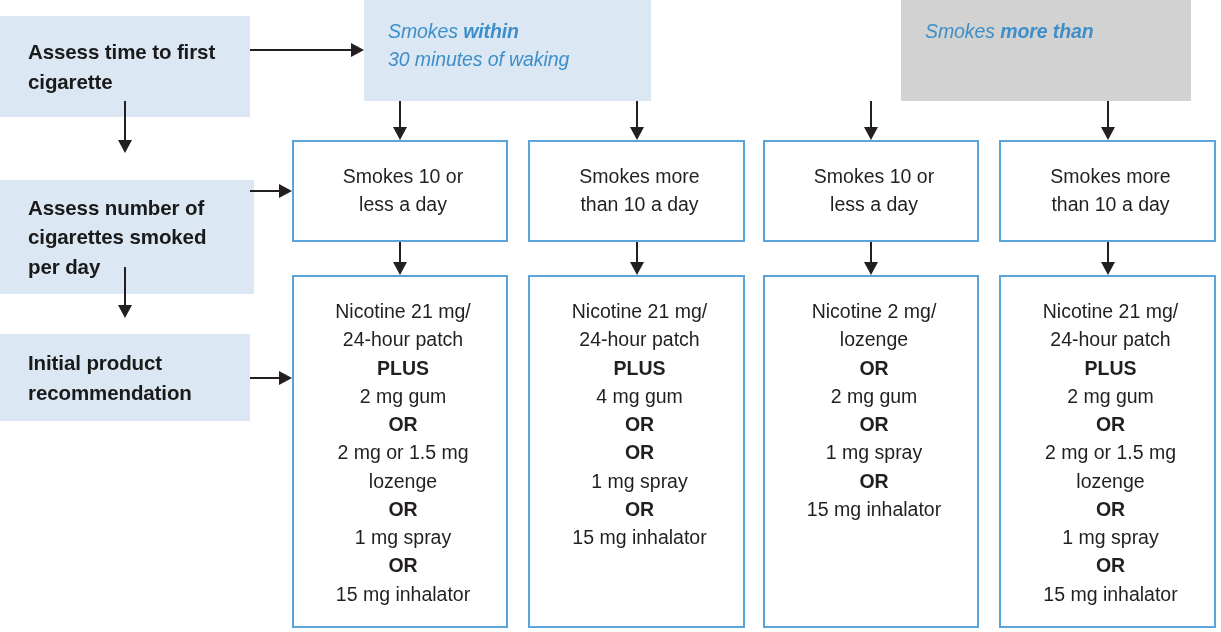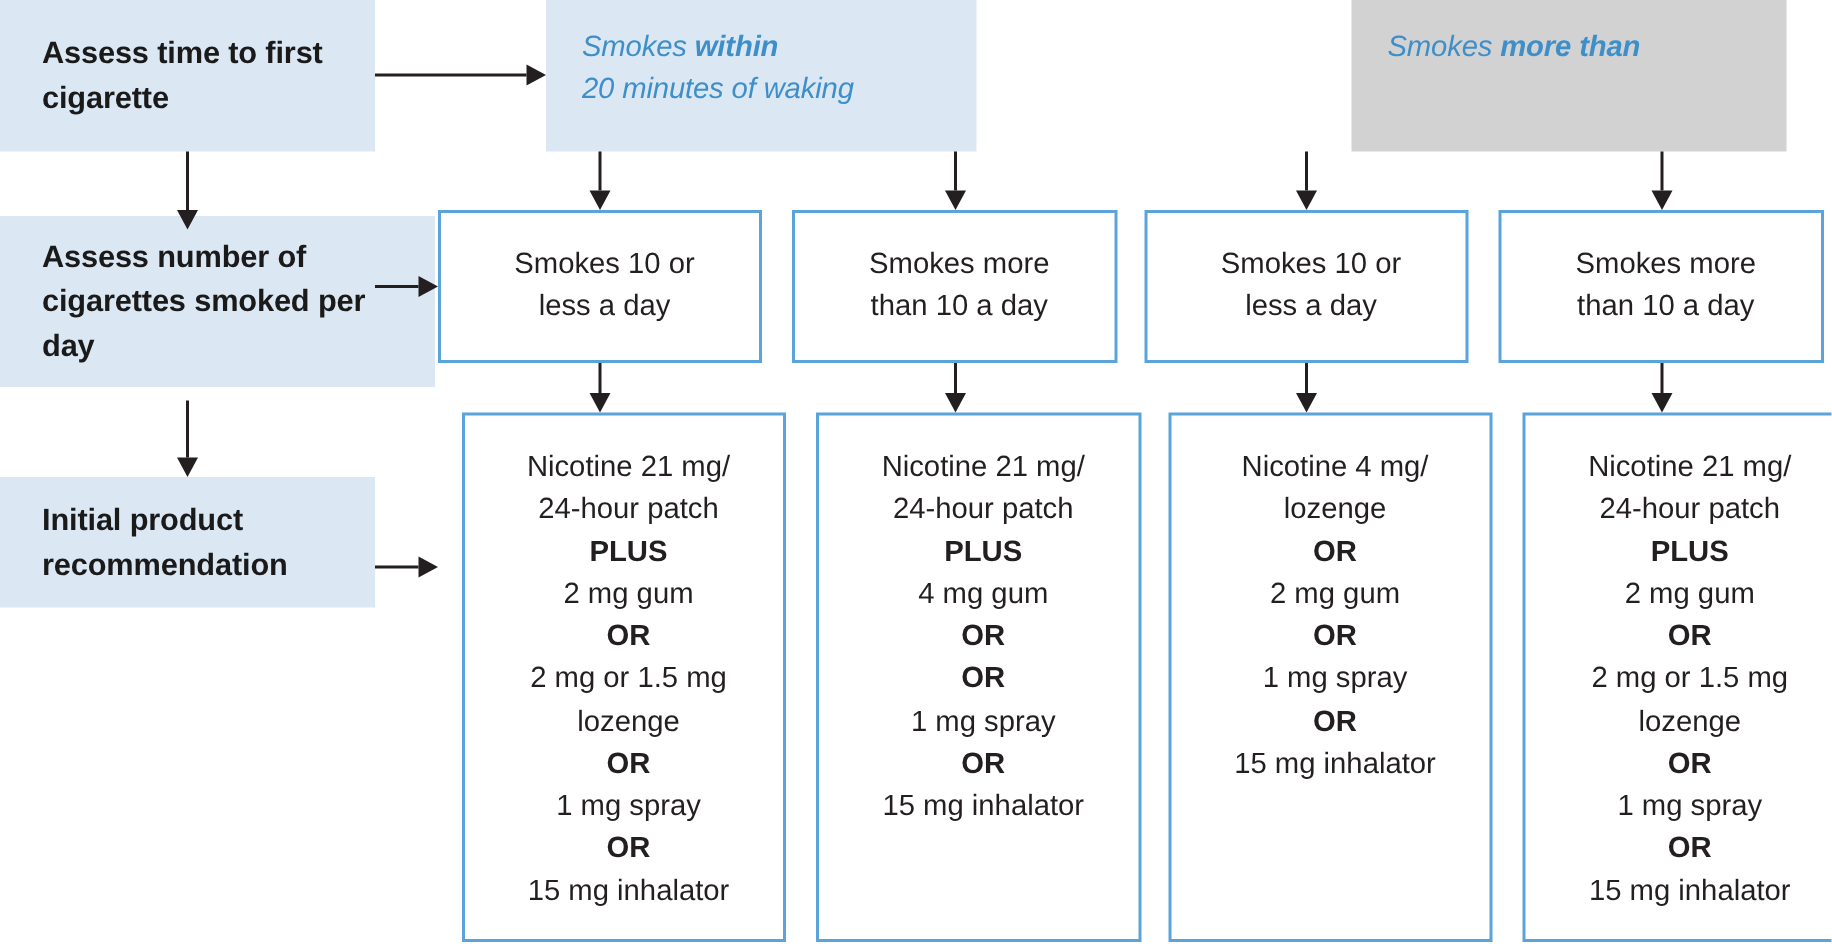--- a/index.html
+++ b/index.html
@@ -17,31 +17,32 @@
   }
 
   
   .stage-box {
     position: absolute;
     background: #dbe7f3;
     display: flex;
     align-items: center;
     padding-left: 28px;
     padding-right: 22px;
+    margin-top: 16px;
   }
   .stage-label {
     font-size: 20.5px;
     font-weight: bold;
     color: #1a1a1a;
     line-height: 1.42;
     letter-spacing: -0.1px;
   }
 
   #stage-1 { left: 0px;  top: 0px;   width: 250px; height: 101px; }
-  #stage-2 { left: 0px;  top: 144px; width: 290px; height: 114px; }
+  #stage-2 { left: 0px;  top: 164px; width: 254px; height: 114px; }
   #stage-3 { left: 0px;  top: 318px; width: 250px; height: 87px;  }
 
   
   .banner-box {
     position: absolute;
     display: flex;
     align-items: flex-start;
     padding-left: 24px;
     padding-right: 12px;
     padding-top: 18px;
@@ -73,21 +74,21 @@
     font-size: 19.5px;
     color: #231f20;
     line-height: 1.45;
     white-space: nowrap;
   }
   .card-line.bold { font-weight: bold; }
 
   
   .row-mid { top: 140px; height: 102px; }
   
-  .row-bot { top: 275px; height: 353px; margin-left: 16px; }
+  .row-bot { top: 275px; height: 353px; }
 
   .col1 { left: 292px; width: 216px; }
   .col2 { left: 528px; width: 217px; }
   .col3 { left: 763px; width: 216px; }
   .col4 { left: 999px; width: 217px; }
 
   
   .v-line {
     position: absolute;
     width: 2px;
@@ -126,21 +127,21 @@
     <div class="stage-label">Assess number of cigarettes smoked per day</div>
   </div>
 
   <div class="stage-box" id="stage-3">
     <div class="stage-label">Initial product recommendation</div>
   </div>
 
   <div class="banner-box" id="banner-within">
     <div class="banner-text">
       <span class="light">Smokes </span><span>within</span><br>
-      <span class="light">20 minutes of waking</span>
+      <span class="light">30 minutes of waking</span>
     </div>
   </div>
 
   <div class="banner-box" id="banner-morethan">
     <div class="banner-text">
       <span class="light">Smokes </span><span>more than</span><br>
     </div>
   </div>
 
   <div class="card row-mid col1">
@@ -196,21 +197,21 @@
         <div class="card-line bold">OR</div>
         <div class="card-line bold">OR</div>
         <div class="card-line">1 mg spray</div>
         <div class="card-line bold">OR</div>
         <div class="card-line">15 mg inhalator</div>
       </div>
   </div>
 
   <div class="card row-bot col3">
     <div class="card-inner">
-        <div class="card-line">Nicotine 4 mg/</div>
+        <div class="card-line">Nicotine 2 mg/</div>
         <div class="card-line">lozenge</div>
         <div class="card-line bold">OR</div>
         <div class="card-line">2 mg gum</div>
         <div class="card-line bold">OR</div>
         <div class="card-line">1 mg spray</div>
         <div class="card-line bold">OR</div>
         <div class="card-line">15 mg inhalator</div>
       </div>
   </div>
 

